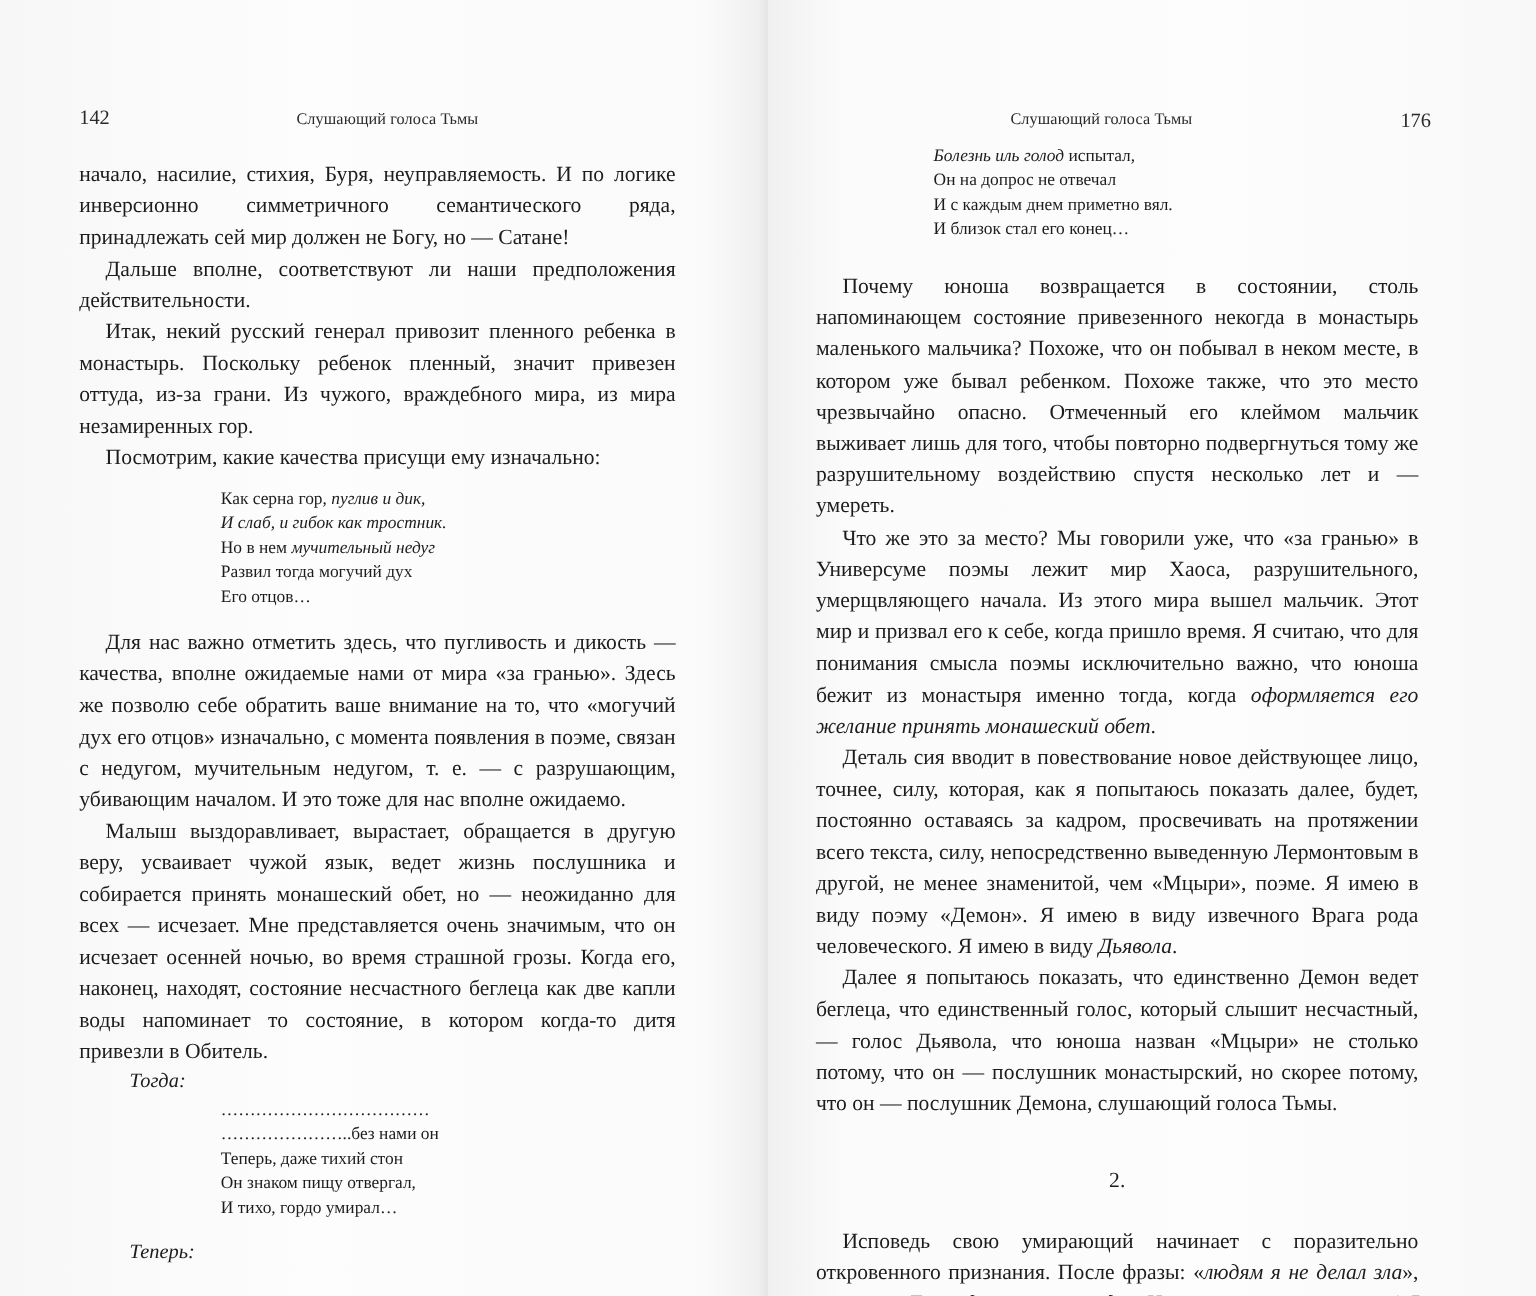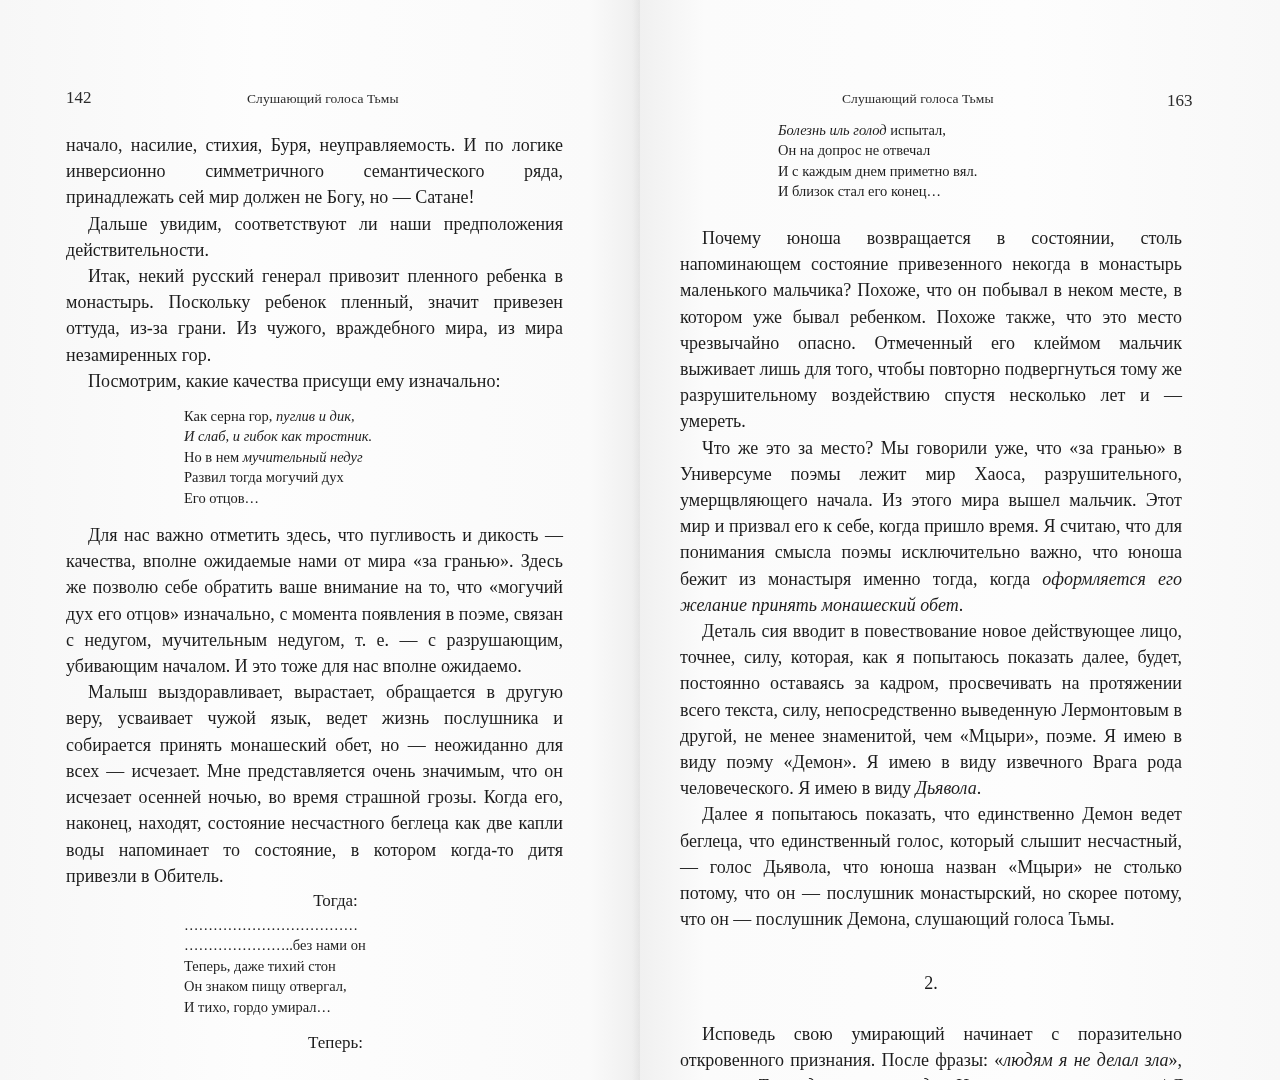--- a/index.html
+++ b/index.html
@@ -24,38 +24,38 @@
 
   .body { position: absolute; font-size: 18px; line-height: 26.2px; text-align: justify; }
   .left .body { left: 66px; top: 132px; width: 497px; }
   .right .body { left: 40px; top: 225px; width: 502px; }
 
   p { margin: 0; text-indent: 22px; }
   p.noindent { text-indent: 0; }
   .verse { font-size: 14.5px; line-height: 20.4px; text-align: left; }
   .verse div { white-space: pre; }
   .left .verse.v1 { margin: 12px 0 14px 118px; }
-  .left .label { margin-left: 42px; font-size: 17px; line-height: 24px; text-indent: 0; text-align: center;}
+  .left .label { font-style: italic; margin-left: 42px; font-size: 17px; line-height: 24px; text-indent: 0; text-align: left;}
   .left .verse.v2 { margin: 2px 0 14px 118px; }
   .right .verse.v0 { position: absolute; left: 138px; top: 120px; }
   .section-num { text-align: center; margin: 38px 0 24px; text-indent: 0; }
   i, .it { font-style: italic; }
 </style>
 </head>
 <body>
 
 <div class="spread">
 
   <div class="page left">
     <div class="folio">142</div>
     <div class="runhead">Слушающий голоса Тьмы</div>
 
     <div class="body">
       <p class="noindent">начало, насилие, стихия, Буря, неуправляемость. И по логике инверсионно симметричного семантического ряда, принадлежать сей мир должен не Богу, но — Сатане!</p>
-      <p>Дальше увидим, соответствуют ли наши предположения действительности.</p>
+      <p>Дальше вполне, соответствуют ли наши предположения действительности.</p>
       <p>Итак, некий русский генерал привозит пленного ребенка в монастырь. Поскольку ребенок пленный, значит привезен оттуда, из-за грани. Из чужого, враждебного мира, из мира незамиренных гор.</p>
       <p>Посмотрим, какие качества присущи ему изначально:</p>
 
       <div class="verse v1">
         <div><span>Как серна гор, </span><i>пуглив и дик,</i></div>
         <div><span></span><i>И слаб, и гибок как тростник.</i></div>
         <div><span>Но в нем </span><i>мучительный недуг</i></div>
         <div><span>Развил тогда могучий дух</span></div>
         <div><span>Его отцов…</span></div>
       </div>
@@ -74,21 +74,21 @@
 
       <div class="label">Теперь:</div>
 
     </div>
   </div>
 
   <div class="gutter"></div>
 
   <div class="page right">
     <div class="runhead">Слушающий голоса Тьмы</div>
-    <div class="folio">163</div>
+    <div class="folio">176</div>
 
     <div class="verse v0">
       <div><i>Болезнь иль голод</i><span> испытал,</span></div>
       <div><span>Он на допрос не отвечал</span></div>
       <div><span>И с каждым днем приметно вял.</span></div>
       <div><span>И близок стал его конец…</span></div>
     </div>
 
     <div class="body">
       <p>Почему юноша возвращается в состоянии, столь напоминающем состояние привезенного некогда в монастырь маленького мальчика? Похоже, что он побывал в неком месте, в котором уже бывал ребенком. Похоже также, что это место чрезвычайно опасно. Отмеченный его клеймом мальчик выживает лишь для того, чтобы повторно подвергнуться тому же разрушительному воздействию спустя несколько лет и — умереть.</p>

